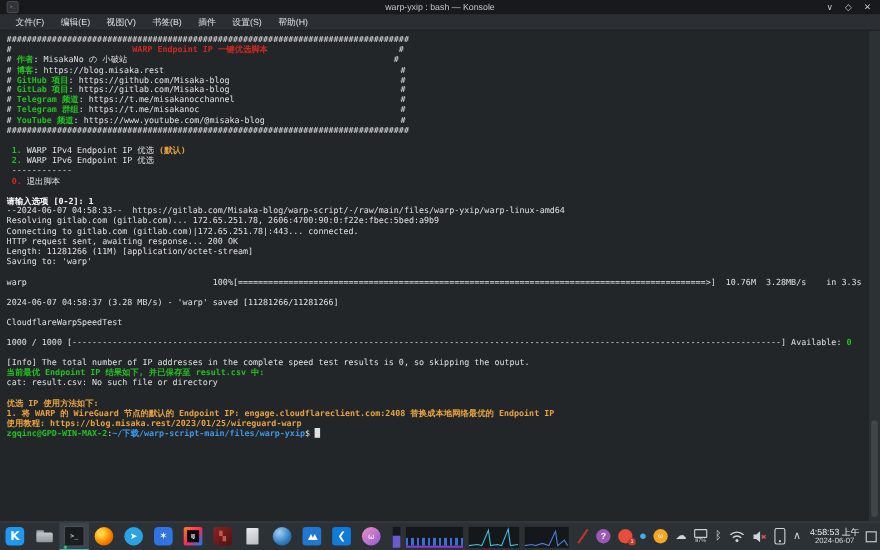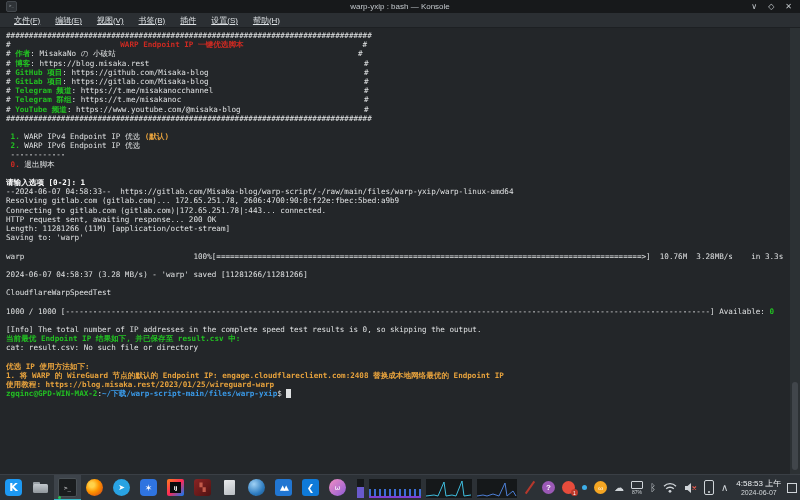--- a/index.html
+++ b/index.html
@@ -11,21 +11,21 @@
   .win-icon{width:9px;height:9px;background:#2f3337;border:1px solid #43484d;border-radius:2px;
             color:#9aa0a5;font-size:4px;line-height:8px;text-align:center;
             font-family:"DejaVu Sans Mono",monospace;}
   .win-title{position:absolute;left:0;right:0;text-align:center;color:#c3c8cc;font-size:8px;}
   .win-controls{position:absolute;right:8px;top:0;height:13px;display:flex;gap:11px;align-items:center;}
   .win-controls span{color:#c3c8cc;font-size:8px;line-height:13px;cursor:default;}
   
   .menubar{position:absolute;top:13px;left:0;right:0;height:15px;background:#2b2f33;
            border-bottom:1px solid #1d2023;display:flex;align-items:center;gap:15px;
            padding:0 14px;box-sizing:border-box;}
-  .menubar span{color:#dde1e4;font-size:8px;text-decoration:underline;}
+  .menubar span{color:#dde1e4;font-size:8px;}
   
   .terminal{position:absolute;top:28px;left:0;right:0;bottom:26px;background:#232629;
             padding:3px 12px 0 6px;box-sizing:border-box;overflow:hidden;}
   #term{font-family:"DejaVu Sans Mono",monospace;font-size:7.6px;line-height:9.2px;
         color:#dfe1e2;white-space:pre;}
   #term .line{height:9.2px;overflow:hidden;}
   .scrollbar{position:absolute;top:0;right:0;bottom:0;width:10px;background:#2c3134;}
   .scrollbar .thumb{position:absolute;left:2px;right:2px;bottom:4px;height:88px;
                     background:#41464b;border-radius:3px;}
   

